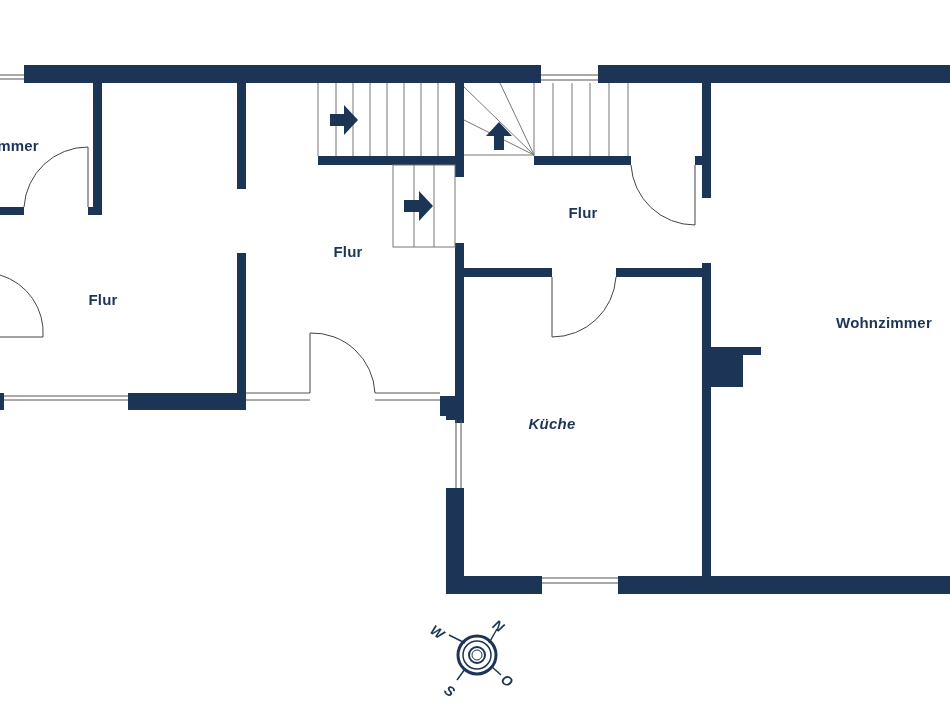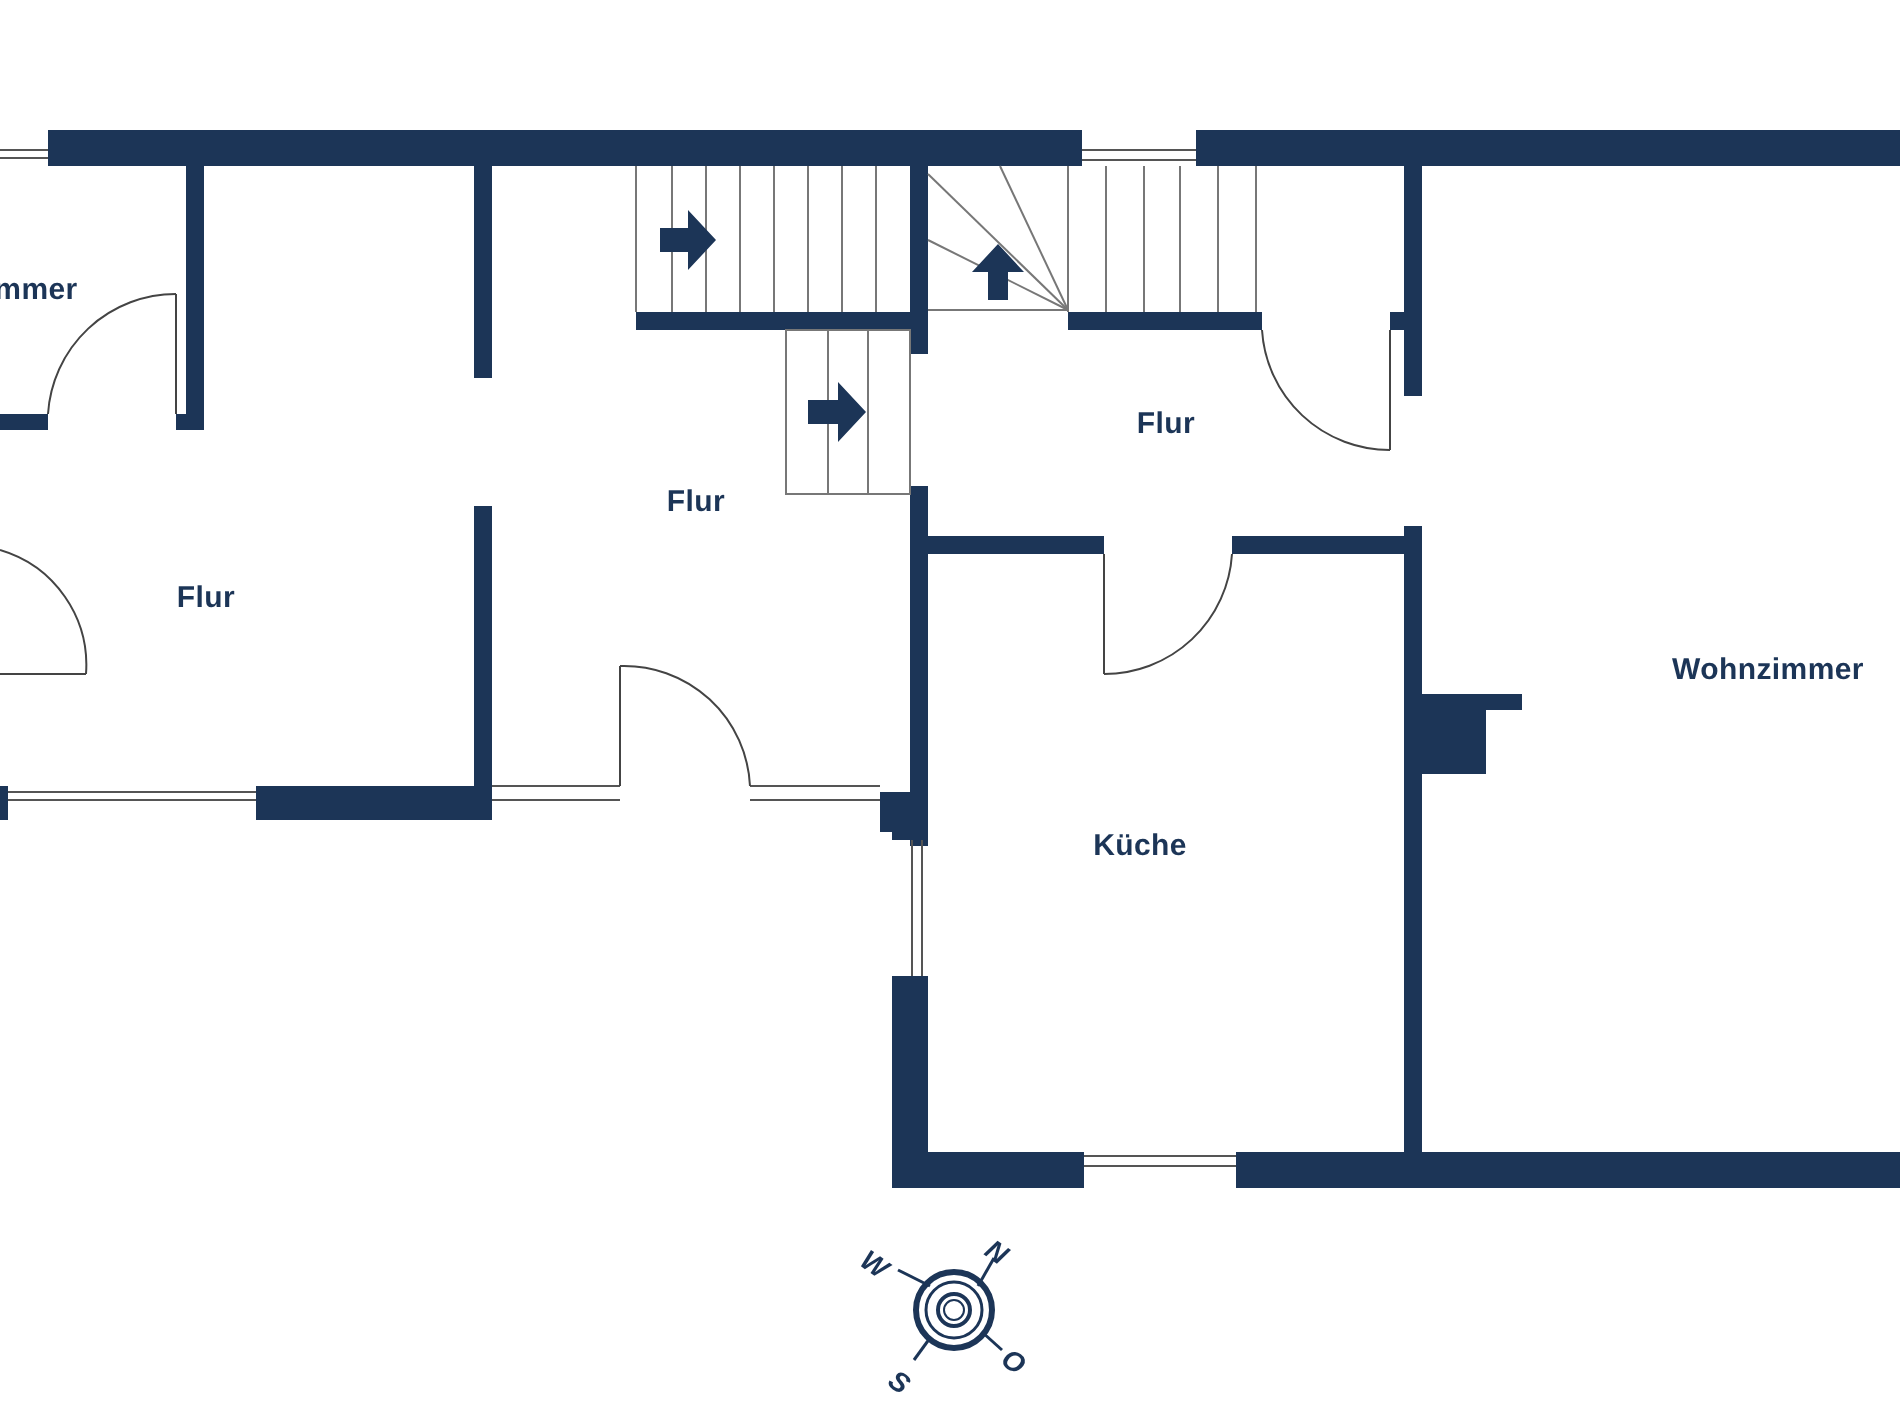--- a/index.html
+++ b/index.html
@@ -120,14 +120,14 @@
     <text x="502" y="686" transform="rotate(35 508 680)">O</text>
     <text x="446" y="697" transform="rotate(35 452 690)">S</text>
     <text x="432" y="637" transform="rotate(35 438 630)">W</text>
   </g>
 </svg>
 
 <div class="room-label" style="left:18px;top:145px;">mmer</div>
 <div class="room-label" style="left:103px;top:299px;">Flur</div>
 <div class="room-label" style="left:348px;top:251px;">Flur</div>
 <div class="room-label" style="left:583px;top:212px;">Flur</div>
-<div class="room-label" style="left:570px;top:423px;">Küche</div>
-<div class="room-label" style="left:884px;top:335px;">Wohnzimmer</div>
+<div class="room-label" style="left:552px;top:423px;font-style:italic;">Küche</div>
+<div class="room-label" style="left:884px;top:322px;">Wohnzimmer</div>
 
 </body></html>

